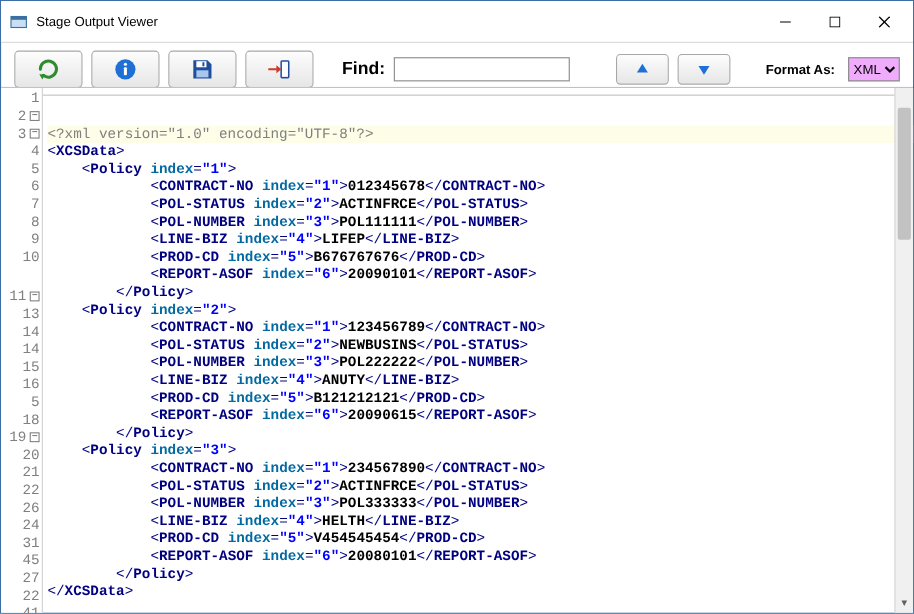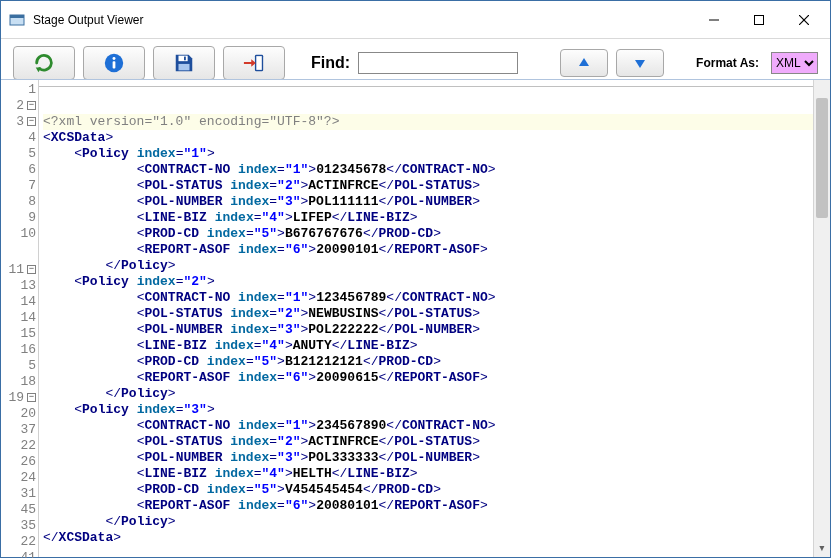--- a/index.html
+++ b/index.html
@@ -209,27 +209,27 @@
       <div class="ln" style="padding-right: 14px; margin-top: 20px;">11<div class="fold">−</div></div>
       <div class="ln">13</div>
       <div class="ln">14</div>
       <div class="ln">14</div>
       <div class="ln">15</div>
       <div class="ln">16</div>
       <div class="ln">5</div>
       <div class="ln">18</div>
       <div class="ln" style="padding-right: 14px;">19<div class="fold">−</div></div>
       <div class="ln">20</div>
-      <div class="ln">37</div>
+      <div class="ln">21</div>
       <div class="ln">22</div>
       <div class="ln">26</div>
       <div class="ln">24</div>
       <div class="ln">31</div>
       <div class="ln">45</div>
-      <div class="ln">35</div>
+      <div class="ln">27</div>
       <div class="ln">22</div>
       <div class="ln">41</div>
     </div>
   <div class="code" id="code">
     <div class="line hl"><span class="t-decl">&lt;?xml version="1.0" encoding="UTF-8"?&gt;</span></div><div class="line"><span class="t-punc">&lt;</span><span class="t-elem">XCSData</span><span class="t-punc">&gt;</span></div><div class="line"><span class="t-text">    </span><span class="t-punc">&lt;</span><span class="t-elem">Policy</span><span class="t-text"> </span><span class="t-attr">index</span><span class="t-punc">=</span><span class="t-val">"1"</span><span class="t-punc">&gt;</span></div><div class="line"><span class="t-text">            </span><span class="t-punc">&lt;</span><span class="t-elem">CONTRACT-NO</span><span class="t-text"> </span><span class="t-attr">index</span><span class="t-punc">=</span><span class="t-val">"1"</span><span class="t-punc">&gt;</span><span class="t-text">012345678</span><span class="t-punc">&lt;/</span><span class="t-elem">CONTRACT-NO</span><span class="t-punc">&gt;</span></div><div class="line"><span class="t-text">            </span><span class="t-punc">&lt;</span><span class="t-elem">POL-STATUS</span><span class="t-text"> </span><span class="t-attr">index</span><span class="t-punc">=</span><span class="t-val">"2"</span><span class="t-punc">&gt;</span><span class="t-text">ACTINFRCE</span><span class="t-punc">&lt;/</span><span class="t-elem">POL-STATUS</span><span class="t-punc">&gt;</span></div><div class="line"><span class="t-text">            </span><span class="t-punc">&lt;</span><span class="t-elem">POL-NUMBER</span><span class="t-text"> </span><span class="t-attr">index</span><span class="t-punc">=</span><span class="t-val">"3"</span><span class="t-punc">&gt;</span><span class="t-text">POL111111</span><span class="t-punc">&lt;/</span><span class="t-elem">POL-NUMBER</span><span class="t-punc">&gt;</span></div><div class="line"><span class="t-text">            </span><span class="t-punc">&lt;</span><span class="t-elem">LINE-BIZ</span><span class="t-text"> </span><span class="t-attr">index</span><span class="t-punc">=</span><span class="t-val">"4"</span><span class="t-punc">&gt;</span><span class="t-text">LIFEP</span><span class="t-punc">&lt;/</span><span class="t-elem">LINE-BIZ</span><span class="t-punc">&gt;</span></div><div class="line"><span class="t-text">            </span><span class="t-punc">&lt;</span><span class="t-elem">PROD-CD</span><span class="t-text"> </span><span class="t-attr">index</span><span class="t-punc">=</span><span class="t-val">"5"</span><span class="t-punc">&gt;</span><span class="t-text">B676767676</span><span class="t-punc">&lt;/</span><span class="t-elem">PROD-CD</span><span class="t-punc">&gt;</span></div><div class="line"><span class="t-text">            </span><span class="t-punc">&lt;</span><span class="t-elem">REPORT-ASOF</span><span class="t-text"> </span><span class="t-attr">index</span><span class="t-punc">=</span><span class="t-val">"6"</span><span class="t-punc">&gt;</span><span class="t-text">20090101</span><span class="t-punc">&lt;/</span><span class="t-elem">REPORT-ASOF</span><span class="t-punc">&gt;</span></div><div class="line"><span class="t-text">        </span><span class="t-punc">&lt;/</span><span class="t-elem">Policy</span><span class="t-punc">&gt;</span></div><div class="line"><span class="t-text">    </span><span class="t-punc">&lt;</span><span class="t-elem">Policy</span><span class="t-text"> </span><span class="t-attr">index</span><span class="t-punc">=</span><span class="t-val">"2"</span><span class="t-punc">&gt;</span></div><div class="line"><span class="t-text">            </span><span class="t-punc">&lt;</span><span class="t-elem">CONTRACT-NO</span><span class="t-text"> </span><span class="t-attr">index</span><span class="t-punc">=</span><span class="t-val">"1"</span><span class="t-punc">&gt;</span><span class="t-text">123456789</span><span class="t-punc">&lt;/</span><span class="t-elem">CONTRACT-NO</span><span class="t-punc">&gt;</span></div><div class="line"><span class="t-text">            </span><span class="t-punc">&lt;</span><span class="t-elem">POL-STATUS</span><span class="t-text"> </span><span class="t-attr">index</span><span class="t-punc">=</span><span class="t-val">"2"</span><span class="t-punc">&gt;</span><span class="t-text">NEWBUSINS</span><span class="t-punc">&lt;/</span><span class="t-elem">POL-STATUS</span><span class="t-punc">&gt;</span></div><div class="line"><span class="t-text">            </span><span class="t-punc">&lt;</span><span class="t-elem">POL-NUMBER</span><span class="t-text"> </span><span class="t-attr">index</span><span class="t-punc">=</span><span class="t-val">"3"</span><span class="t-punc">&gt;</span><span class="t-text">POL222222</span><span class="t-punc">&lt;/</span><span class="t-elem">POL-NUMBER</span><span class="t-punc">&gt;</span></div><div class="line"><span class="t-text">            </span><span class="t-punc">&lt;</span><span class="t-elem">LINE-BIZ</span><span class="t-text"> </span><span class="t-attr">index</span><span class="t-punc">=</span><span class="t-val">"4"</span><span class="t-punc">&gt;</span><span class="t-text">ANUTY</span><span class="t-punc">&lt;/</span><span class="t-elem">LINE-BIZ</span><span class="t-punc">&gt;</span></div><div class="line"><span class="t-text">            </span><span class="t-punc">&lt;</span><span class="t-elem">PROD-CD</span><span class="t-text"> </span><span class="t-attr">index</span><span class="t-punc">=</span><span class="t-val">"5"</span><span class="t-punc">&gt;</span><span class="t-text">B121212121</span><span class="t-punc">&lt;/</span><span class="t-elem">PROD-CD</span><span class="t-punc">&gt;</span></div><div class="line"><span class="t-text">            </span><span class="t-punc">&lt;</span><span class="t-elem">REPORT-ASOF</span><span class="t-text"> </span><span class="t-attr">index</span><span class="t-punc">=</span><span class="t-val">"6"</span><span class="t-punc">&gt;</span><span class="t-text">20090615</span><span class="t-punc">&lt;/</span><span class="t-elem">REPORT-ASOF</span><span class="t-punc">&gt;</span></div><div class="line"><span class="t-text">        </span><span class="t-punc">&lt;/</span><span class="t-elem">Policy</span><span class="t-punc">&gt;</span></div><div class="line"><span class="t-text">    </span><span class="t-punc">&lt;</span><span class="t-elem">Policy</span><span class="t-text"> </span><span class="t-attr">index</span><span class="t-punc">=</span><span class="t-val">"3"</span><span class="t-punc">&gt;</span></div><div class="line"><span class="t-text">            </span><span class="t-punc">&lt;</span><span class="t-elem">CONTRACT-NO</span><span class="t-text"> </span><span class="t-attr">index</span><span class="t-punc">=</span><span class="t-val">"1"</span><span class="t-punc">&gt;</span><span class="t-text">234567890</span><span class="t-punc">&lt;/</span><span class="t-elem">CONTRACT-NO</span><span class="t-punc">&gt;</span></div><div class="line"><span class="t-text">            </span><span class="t-punc">&lt;</span><span class="t-elem">POL-STATUS</span><span class="t-text"> </span><span class="t-attr">index</span><span class="t-punc">=</span><span class="t-val">"2"</span><span class="t-punc">&gt;</span><span class="t-text">ACTINFRCE</span><span class="t-punc">&lt;/</span><span class="t-elem">POL-STATUS</span><span class="t-punc">&gt;</span></div><div class="line"><span class="t-text">            </span><span class="t-punc">&lt;</span><span class="t-elem">POL-NUMBER</span><span class="t-text"> </span><span class="t-attr">index</span><span class="t-punc">=</span><span class="t-val">"3"</span><span class="t-punc">&gt;</span><span class="t-text">POL333333</span><span class="t-punc">&lt;/</span><span class="t-elem">POL-NUMBER</span><span class="t-punc">&gt;</span></div><div class="line"><span class="t-text">            </span><span class="t-punc">&lt;</span><span class="t-elem">LINE-BIZ</span><span class="t-text"> </span><span class="t-attr">index</span><span class="t-punc">=</span><span class="t-val">"4"</span><span class="t-punc">&gt;</span><span class="t-text">HELTH</span><span class="t-punc">&lt;/</span><span class="t-elem">LINE-BIZ</span><span class="t-punc">&gt;</span></div><div class="line"><span class="t-text">            </span><span class="t-punc">&lt;</span><span class="t-elem">PROD-CD</span><span class="t-text"> </span><span class="t-attr">index</span><span class="t-punc">=</span><span class="t-val">"5"</span><span class="t-punc">&gt;</span><span class="t-text">V454545454</span><span class="t-punc">&lt;/</span><span class="t-elem">PROD-CD</span><span class="t-punc">&gt;</span></div><div class="line"><span class="t-text">            </span><span class="t-punc">&lt;</span><span class="t-elem">REPORT-ASOF</span><span class="t-text"> </span><span class="t-attr">index</span><span class="t-punc">=</span><span class="t-val">"6"</span><span class="t-punc">&gt;</span><span class="t-text">20080101</span><span class="t-punc">&lt;/</span><span class="t-elem">REPORT-ASOF</span><span class="t-punc">&gt;</span></div><div class="line"><span class="t-text">        </span><span class="t-punc">&lt;/</span><span class="t-elem">Policy</span><span class="t-punc">&gt;</span></div><div class="line"><span class="t-punc">&lt;/</span><span class="t-elem">XCSData</span><span class="t-punc">&gt;</span></div><div class="line"><span class="t-text"></span></div><div class="scrollbar-v">
       <div class="scroll-arrow">▴</div>
       <div class="scroll-thumb"></div>
       <div class="scroll-arrow" style="position:absolute;bottom:0;left:0;right:0">▾</div>
     </div>
   </div>

